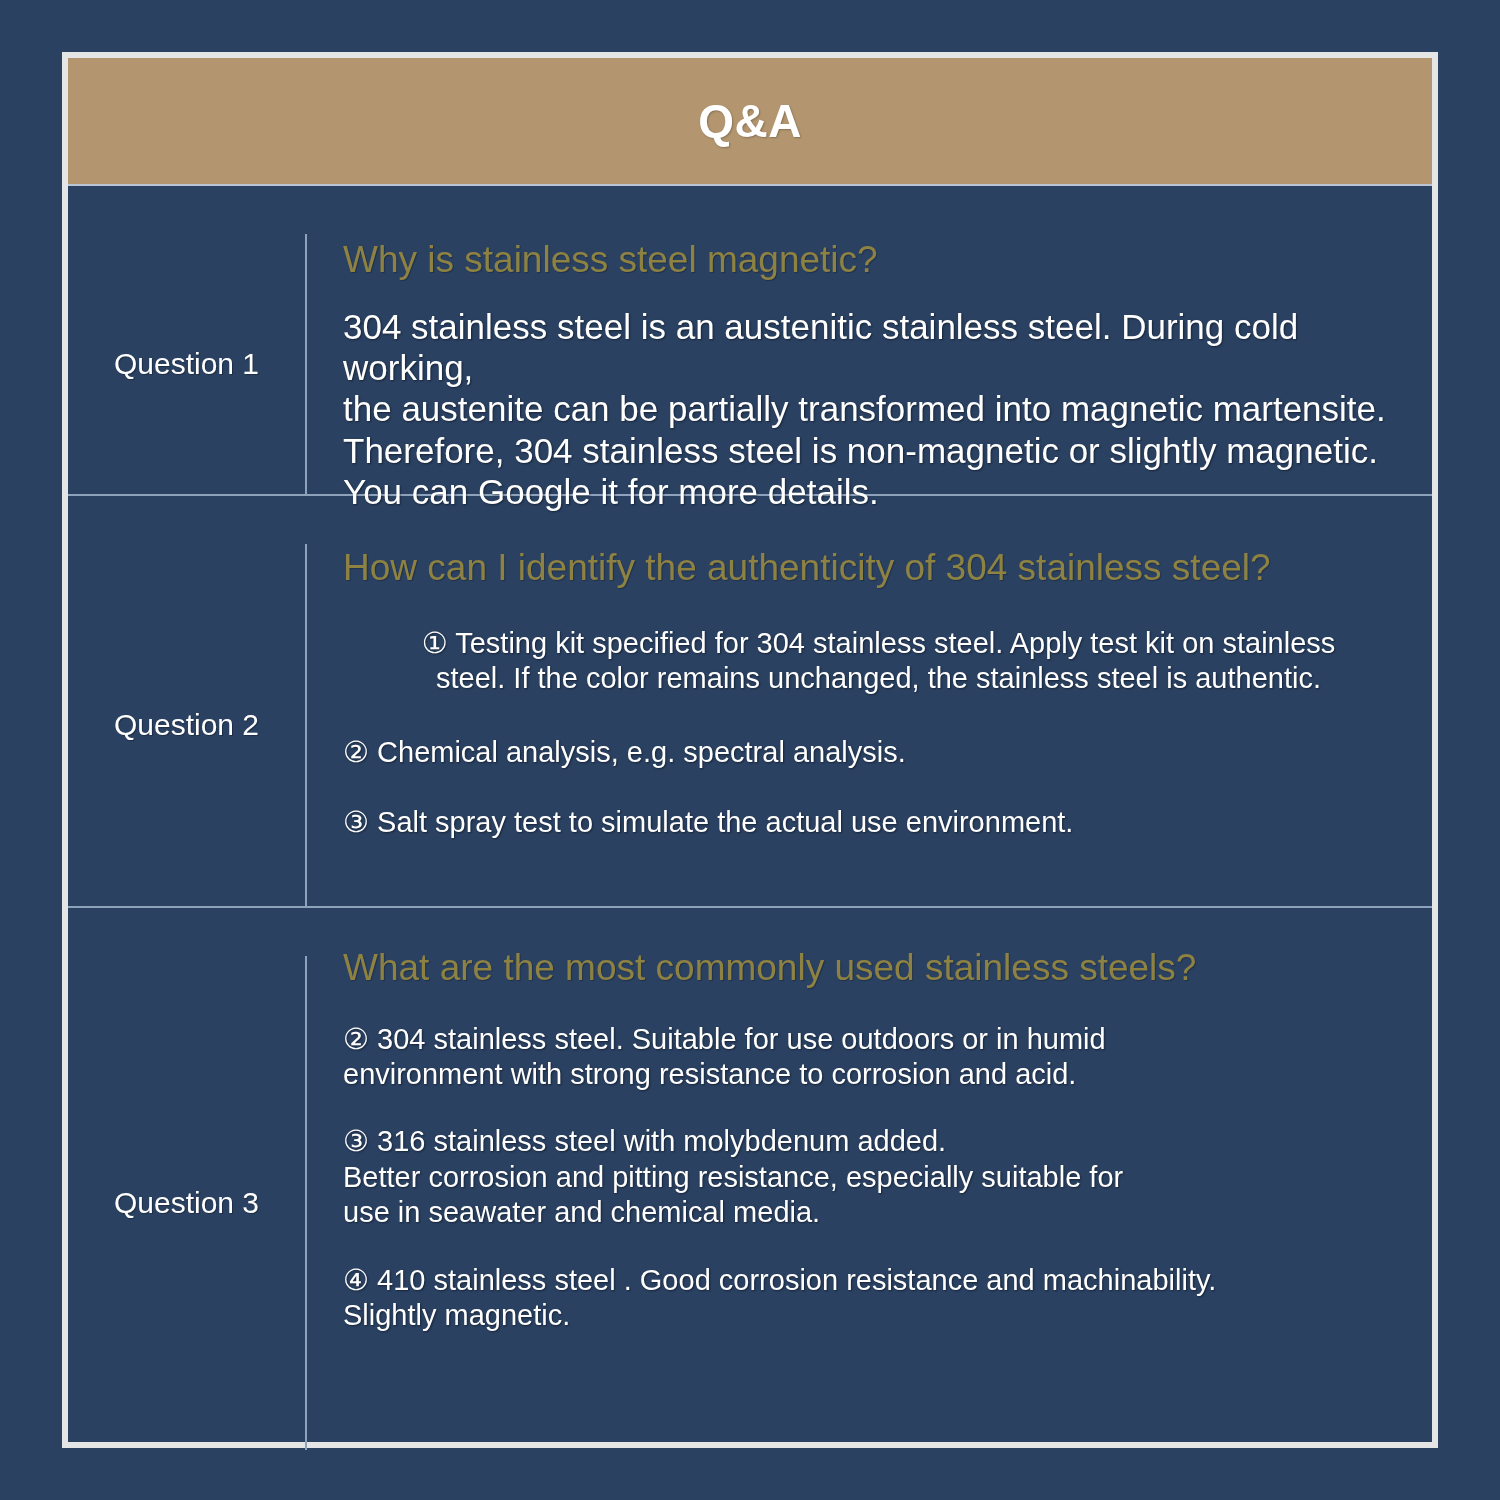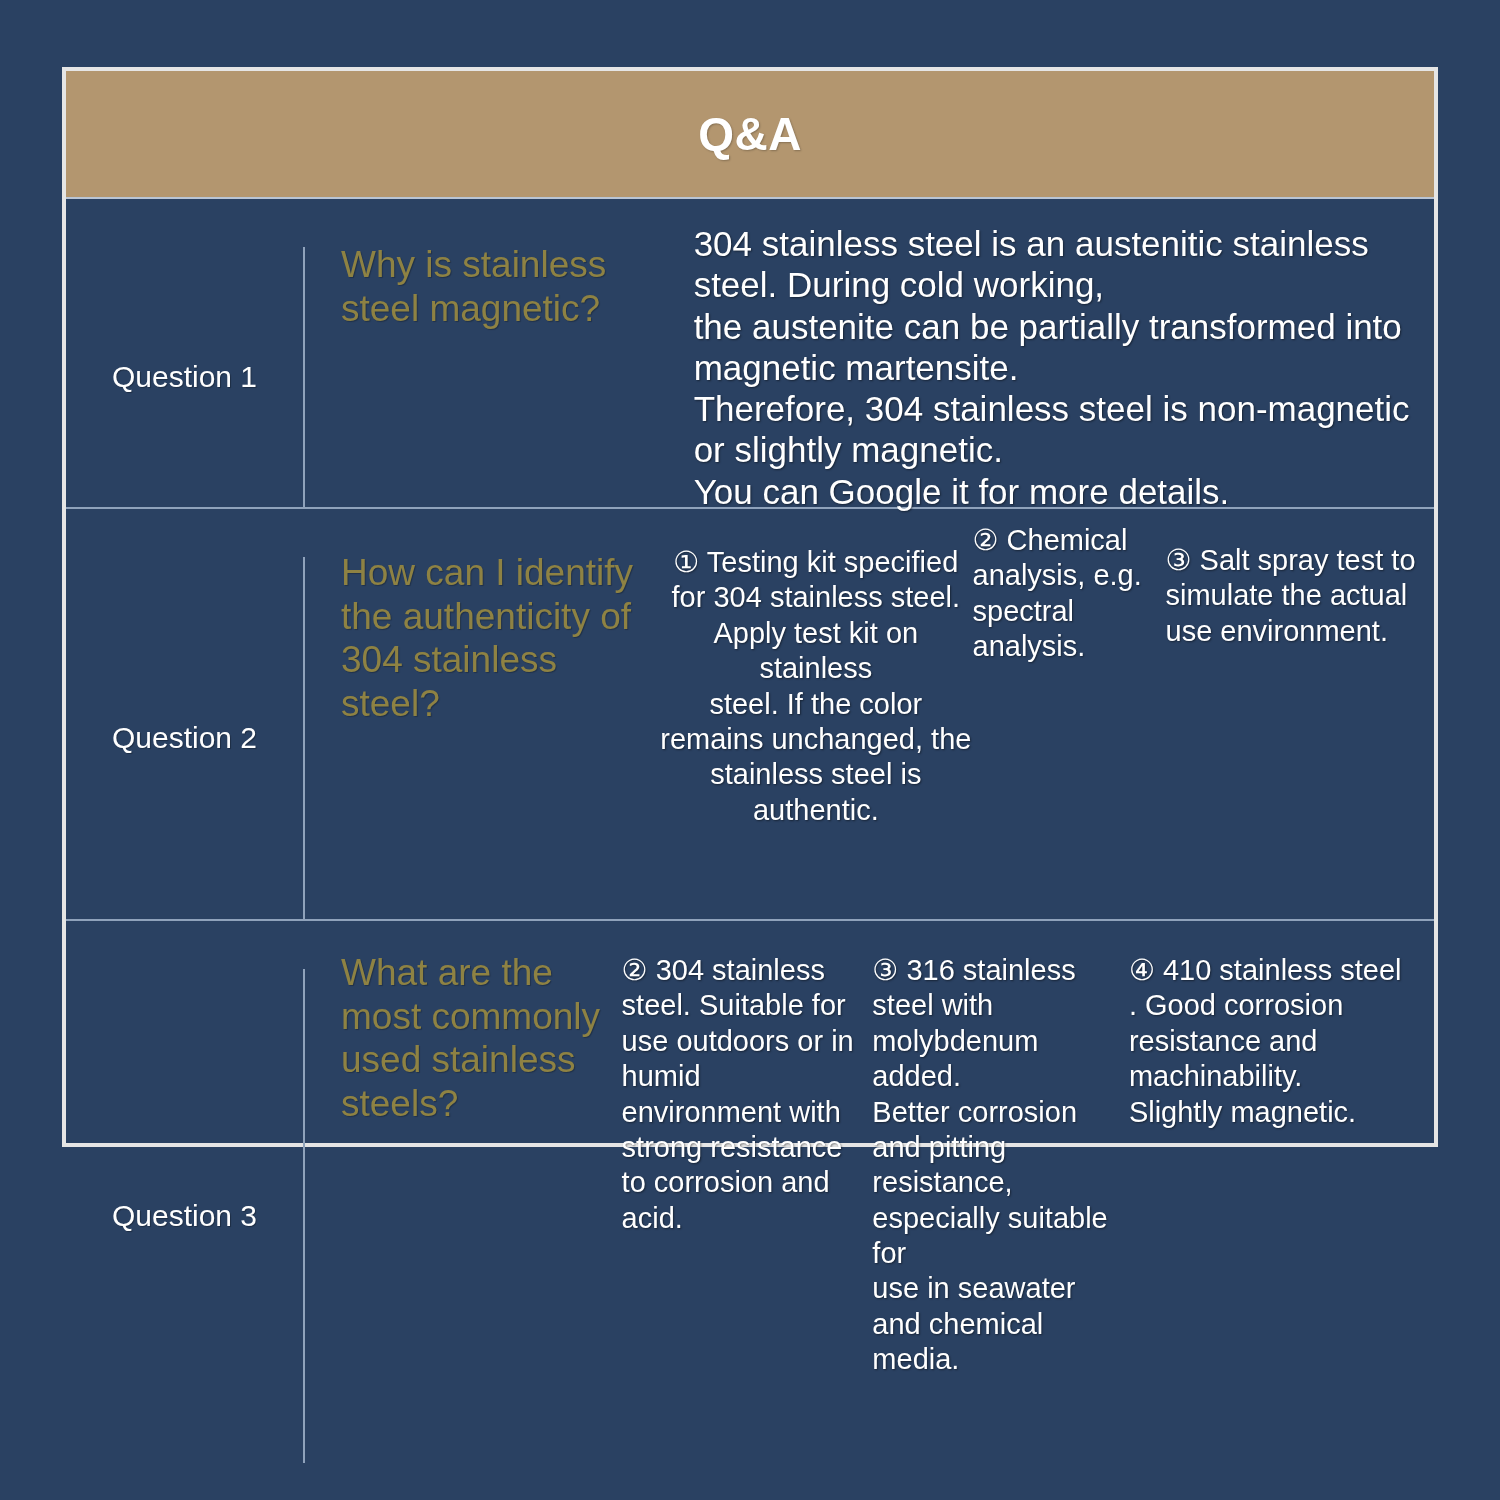--- a/index.html
+++ b/index.html
@@ -10,25 +10,25 @@
     width: 1500px;
     height: 1500px;
     background: #2a4162;
     font-family: "Liberation Sans", sans-serif;
     overflow: hidden;
   }
 
   .qa-table {
     position: absolute;
     left: 62px;
-    top: 67px;
+    top: 52px;
     width: 1376px;
-    height: 1080px;
+    height: 1396px;
     box-sizing: border-box;
-    border: 4px solid #e5e5e5;
+    border: 6px solid #e5e5e5;
     background: #2a4162;
   }
 
   
   .qa-header {
     height: 128px;
     background: #b3966f;
     display: flex;
     align-items: center;
     justify-content: center;
@@ -71,23 +71,23 @@
     color: #ffffff;
     font-size: 30px;
     font-weight: normal;
     text-shadow: 1px 1px 1px rgba(0,0,0,0.3);
     white-space: nowrap;
   }
 
   .qa-content-cell {
     flex: 1 1 auto;
     box-sizing: border-box;
-    padding: 0 18px 0 36px;
+    padding: 8px 18px 0 36px;
     display: flex;
-    flex-direction: row;
+    flex-direction: column;
     justify-content: flex-start;
   }
 
   .qa-question-title {
     color: #8e8243;
     font-size: 37px;
     line-height: 1.18;
     text-shadow: 1px 1px 1px rgba(0,0,0,0.25);
   }
 
@@ -107,21 +107,21 @@
     white-space: pre-line;
   }
 
   
   .row1-title { margin-top: 44px; }
   .row1-answer { margin-top: 24px; }
 
   
   .row2-title { margin-top: 42px; }
   .row2-item-1 { margin-top: 36px; text-align: center; }
-  .row2-item-2 { margin-top: 14px; }
+  .row2-item-2 { margin-top: 39px; }
   .row2-item-3 { margin-top: 34px; }
 
   
   .row3-title { margin-top: 30px; }
   .row3-item-1 { margin-top: 34px; }
   .row3-item-2 { margin-top: 32px; }
   .row3-item-3 { margin-top: 32px; }
   .row3-item-4 { margin-top: 32px; }
 </style>
 </head>

